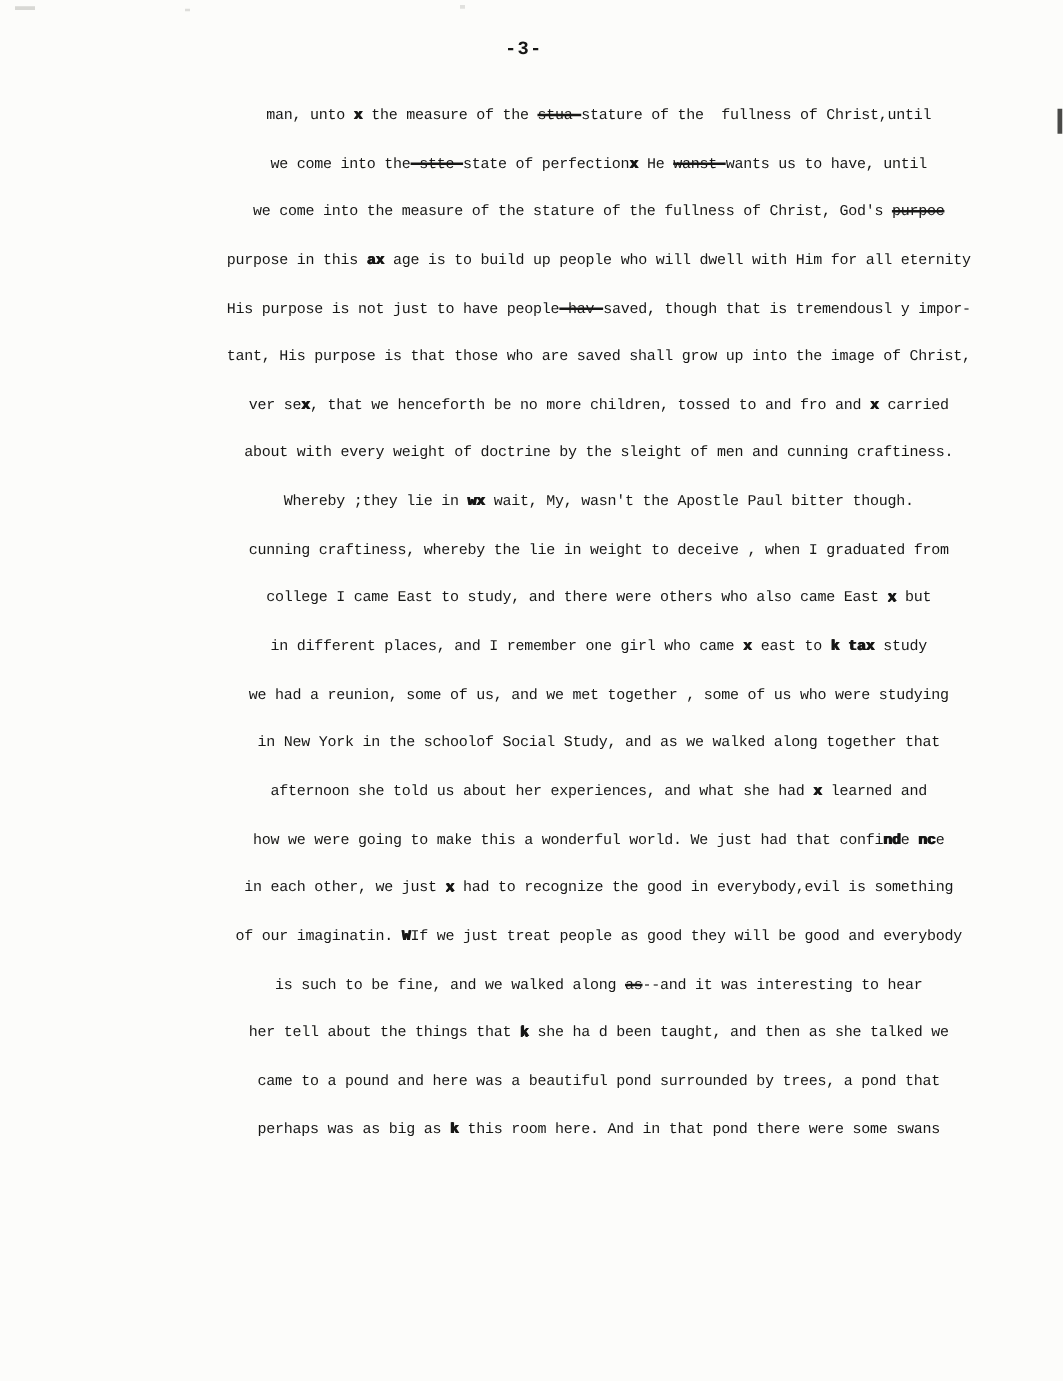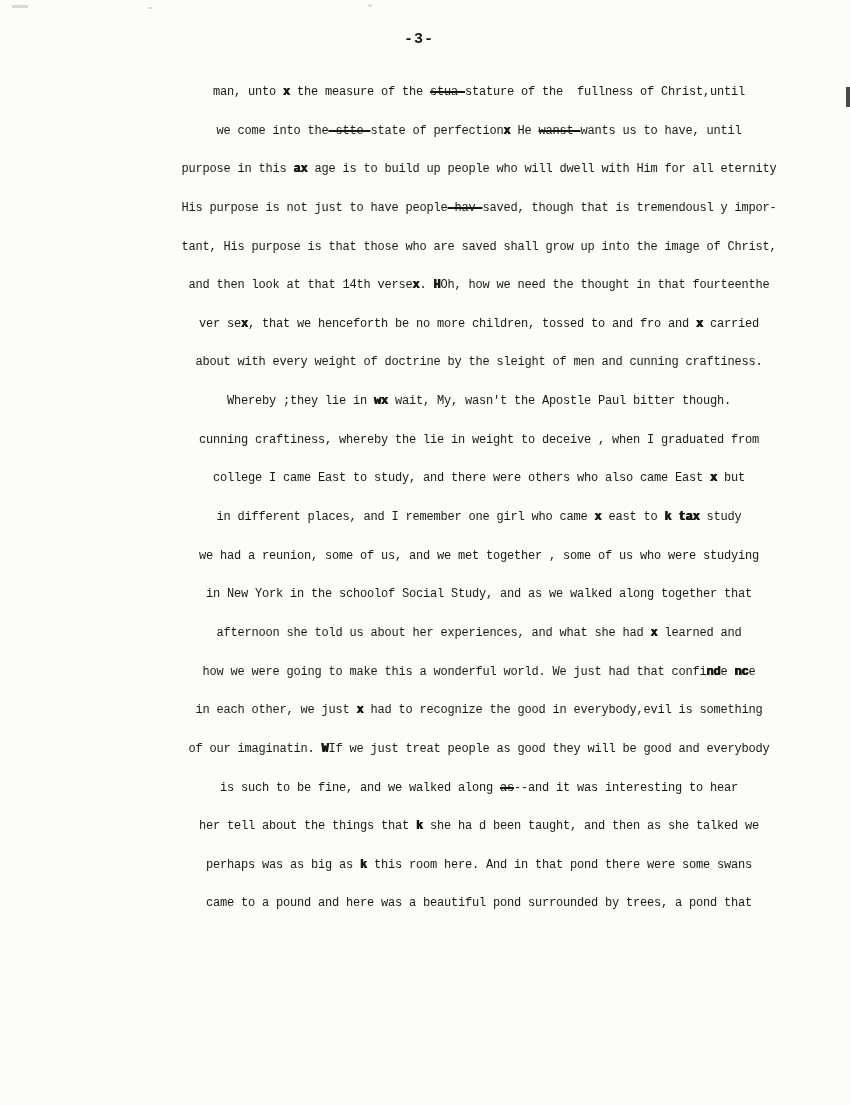--- a/index.html
+++ b/index.html
@@ -67,33 +67,33 @@
 <div class="artifact a1"></div>
 <div class="artifact a2"></div>
 <div class="artifact a3"></div>
 <div class="edge-mark"></div>
 
 <div class="page-number">-3-</div>
 
 <div class="doc-body">
     <div class="line"><span>man, unto </span><span class="overtype">x</span><span> the measure of the </span><span class="strike">stua-</span><span>stature of the  fullness of Christ,until</span></div>
     <div class="line"><span>we come into the</span><span class="strike">-stte-</span><span>state of perfection</span><span class="overtype">x</span><span> He </span><span class="strike">wanst-</span><span>wants us to have, until</span></div>
+    <div class="line"><span>we come into the measure of the stature of the fullness of Christ, God's </span><span class="strike">purpoe</span></div>
     <div class="line"><span>purpose in this </span><span class="overtype">ax</span><span> age is to build up people who will dwell with Him for all eternity</span></div>
     <div class="line"><span>His purpose is not just to have people</span><span class="strike">-hav-</span><span>saved, though that is tremendousl y impor-</span></div>
     <div class="line"><span>tant, His purpose is that those who are saved shall grow up into the image of Christ,</span></div>
-    <div class="line"><span>and then look at that 14th verse</span><span class="overtype">x</span><span>. </span><span class="overtype">H</span><span>Oh, how we need the thought in that fourteenthe</span></div>
     <div class="line"><span>ver se</span><span class="overtype">x</span><span>, that we henceforth be no more children, tossed to and fro and </span><span class="overtype">x</span><span> carried</span></div>
     <div class="line"><span>about with every weight of doctrine by the sleight of men and cunning craftiness.</span></div>
     <div class="line"><span>Whereby ;they lie in </span><span class="overtype">wx</span><span> wait, My, wasn't the Apostle Paul bitter though.</span></div>
     <div class="line"><span>cunning craftiness, whereby the lie in weight to deceive , when I graduated from</span></div>
     <div class="line"><span>college I came East to study, and there were others who also came East </span><span class="overtype">x</span><span> but</span></div>
     <div class="line"><span>in different places, and I remember one girl who came </span><span class="overtype">x</span><span> east to </span><span class="overtype">k</span><span> </span><span class="overtype">tax</span><span> study</span></div>
     <div class="line"><span>we had a reunion, some of us, and we met together , some of us who were studying</span></div>
     <div class="line"><span>in New York in the schoolof Social Study, and as we walked along together that</span></div>
     <div class="line"><span>afternoon she told us about her experiences, and what she had </span><span class="overtype">x</span><span> learned and</span></div>
     <div class="line"><span>how we were going to make this a wonderful world. We just had that confi</span><span class="overtype">nd</span><span>e </span><span class="overtype">nc</span><span>e</span></div>
     <div class="line"><span>in each other, we just </span><span class="overtype">x</span><span> had to recognize the good in everybody,evil is something</span></div>
     <div class="line"><span>of our imaginatin. </span><span class="overtype">W</span><span>If we just treat people as good they will be good and everybody</span></div>
     <div class="line"><span>is such to be fine, and we walked along </span><span class="strike">as</span><span>--and it was interesting to hear</span></div>
     <div class="line"><span>her tell about the things that </span><span class="overtype">k</span><span> she ha d been taught, and then as she talked we</span></div>
+    <div class="line"><span>came to a pound and here was a beautiful pond surrounded by trees, a pond that</span></div>
     <div class="line"><span>perhaps was as big as </span><span class="overtype">k</span><span> this room here. And in that pond there were some swans</span></div>
-    <div class="line"><span>came to a pound and here was a beautiful pond surrounded by trees, a pond that</span></div>
   </div>
 
 </body></html>

